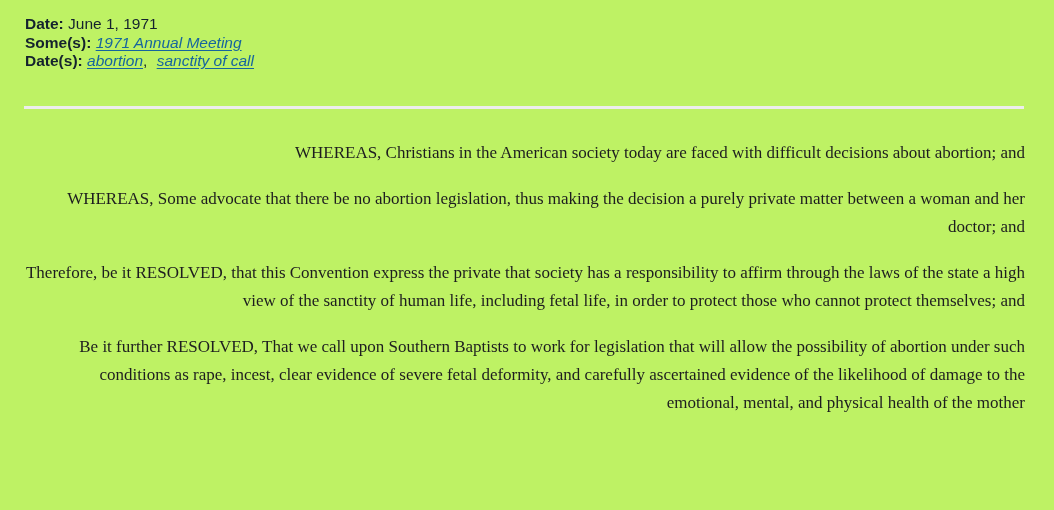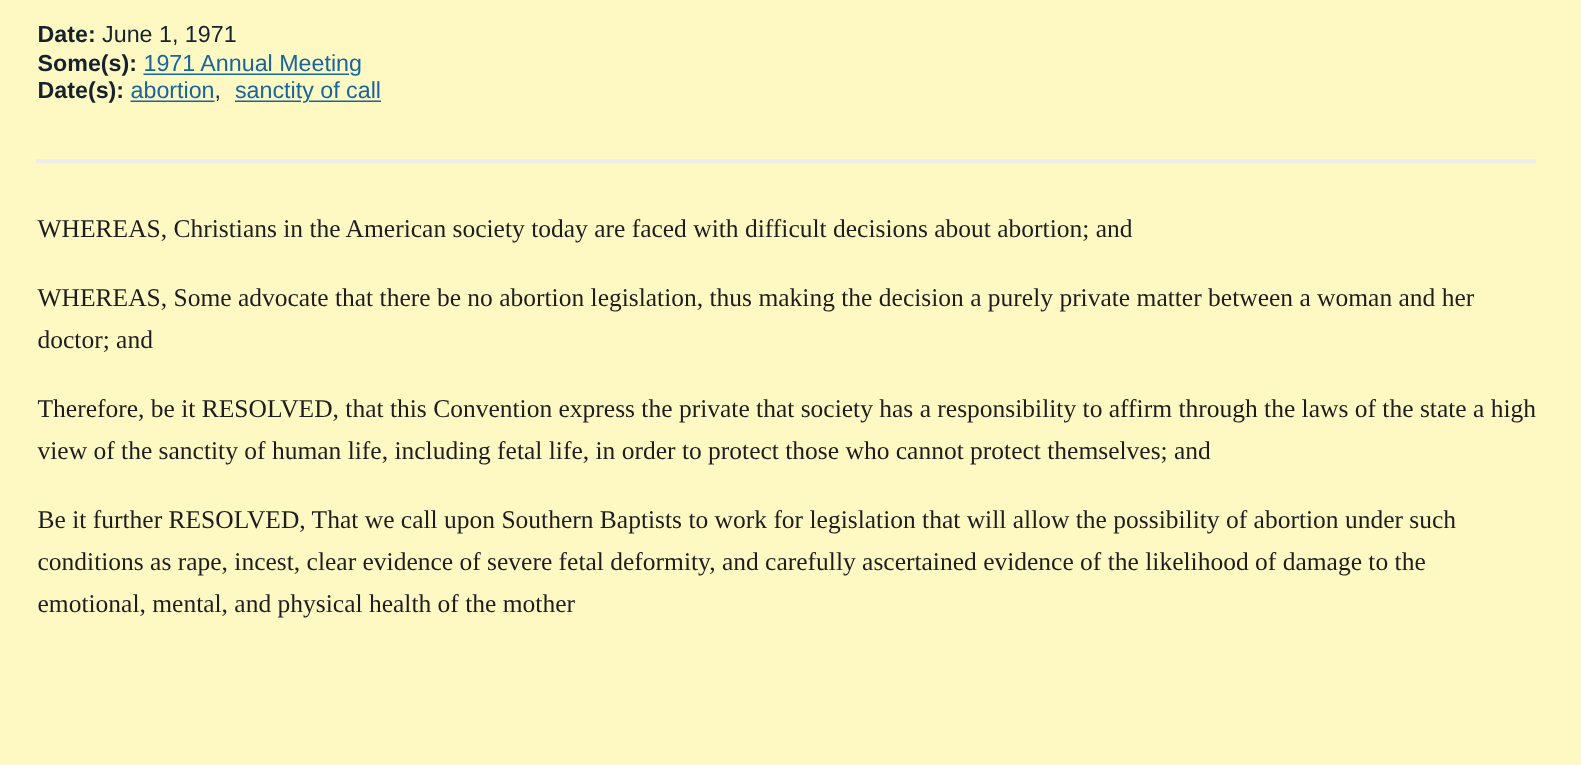--- a/index.html
+++ b/index.html
@@ -5,41 +5,42 @@
   * { margin: 0; padding: 0; box-sizing: border-box; }
   html, body {
     background: #ffffff;
     width: 1054px;
     height: 510px;
     overflow: hidden;
   }
   .page {
     width: 1054px;
     height: 510px;
-    background: #fef9c3;
+    background: #bef264;
     padding: 15px 30px 0 25px;
     font-family: "Liberation Sans", sans-serif;
   }
   
   .meta {
     color: #14222e;
     font-size: 15.5px;
     line-height: 18.5px;
   }
   .meta-row { white-space: nowrap; }
   .meta-label {
     font-weight: 700;
     color: #14222e;
   }
   .meta-value { color: #14222e; }
   a.meta-link {
     color: #16659e;
     text-decoration: underline;
     text-underline-offset: 2px;
     cursor: pointer;
+    font-style: italic;
   }
   .sep {
     color: #14222e;
     margin-right: 5px;
   }
   
   .divider {
     border: none;
     height: 3px;
     background: #ededed;
@@ -48,20 +49,21 @@
     margin-left: -1px;
   }
   
   .body-text {
     margin-top: 30px;
     width: 1000px;
     font-family: "Liberation Serif", serif;
     font-size: 17px;
     line-height: 28px;
     color: #1d1d1f;
+    text-align: right;
   }
   .body-text p {
     margin-bottom: 18px;
   }
 </style>
 </head>
 <body>
 
 <div class="page">
 

